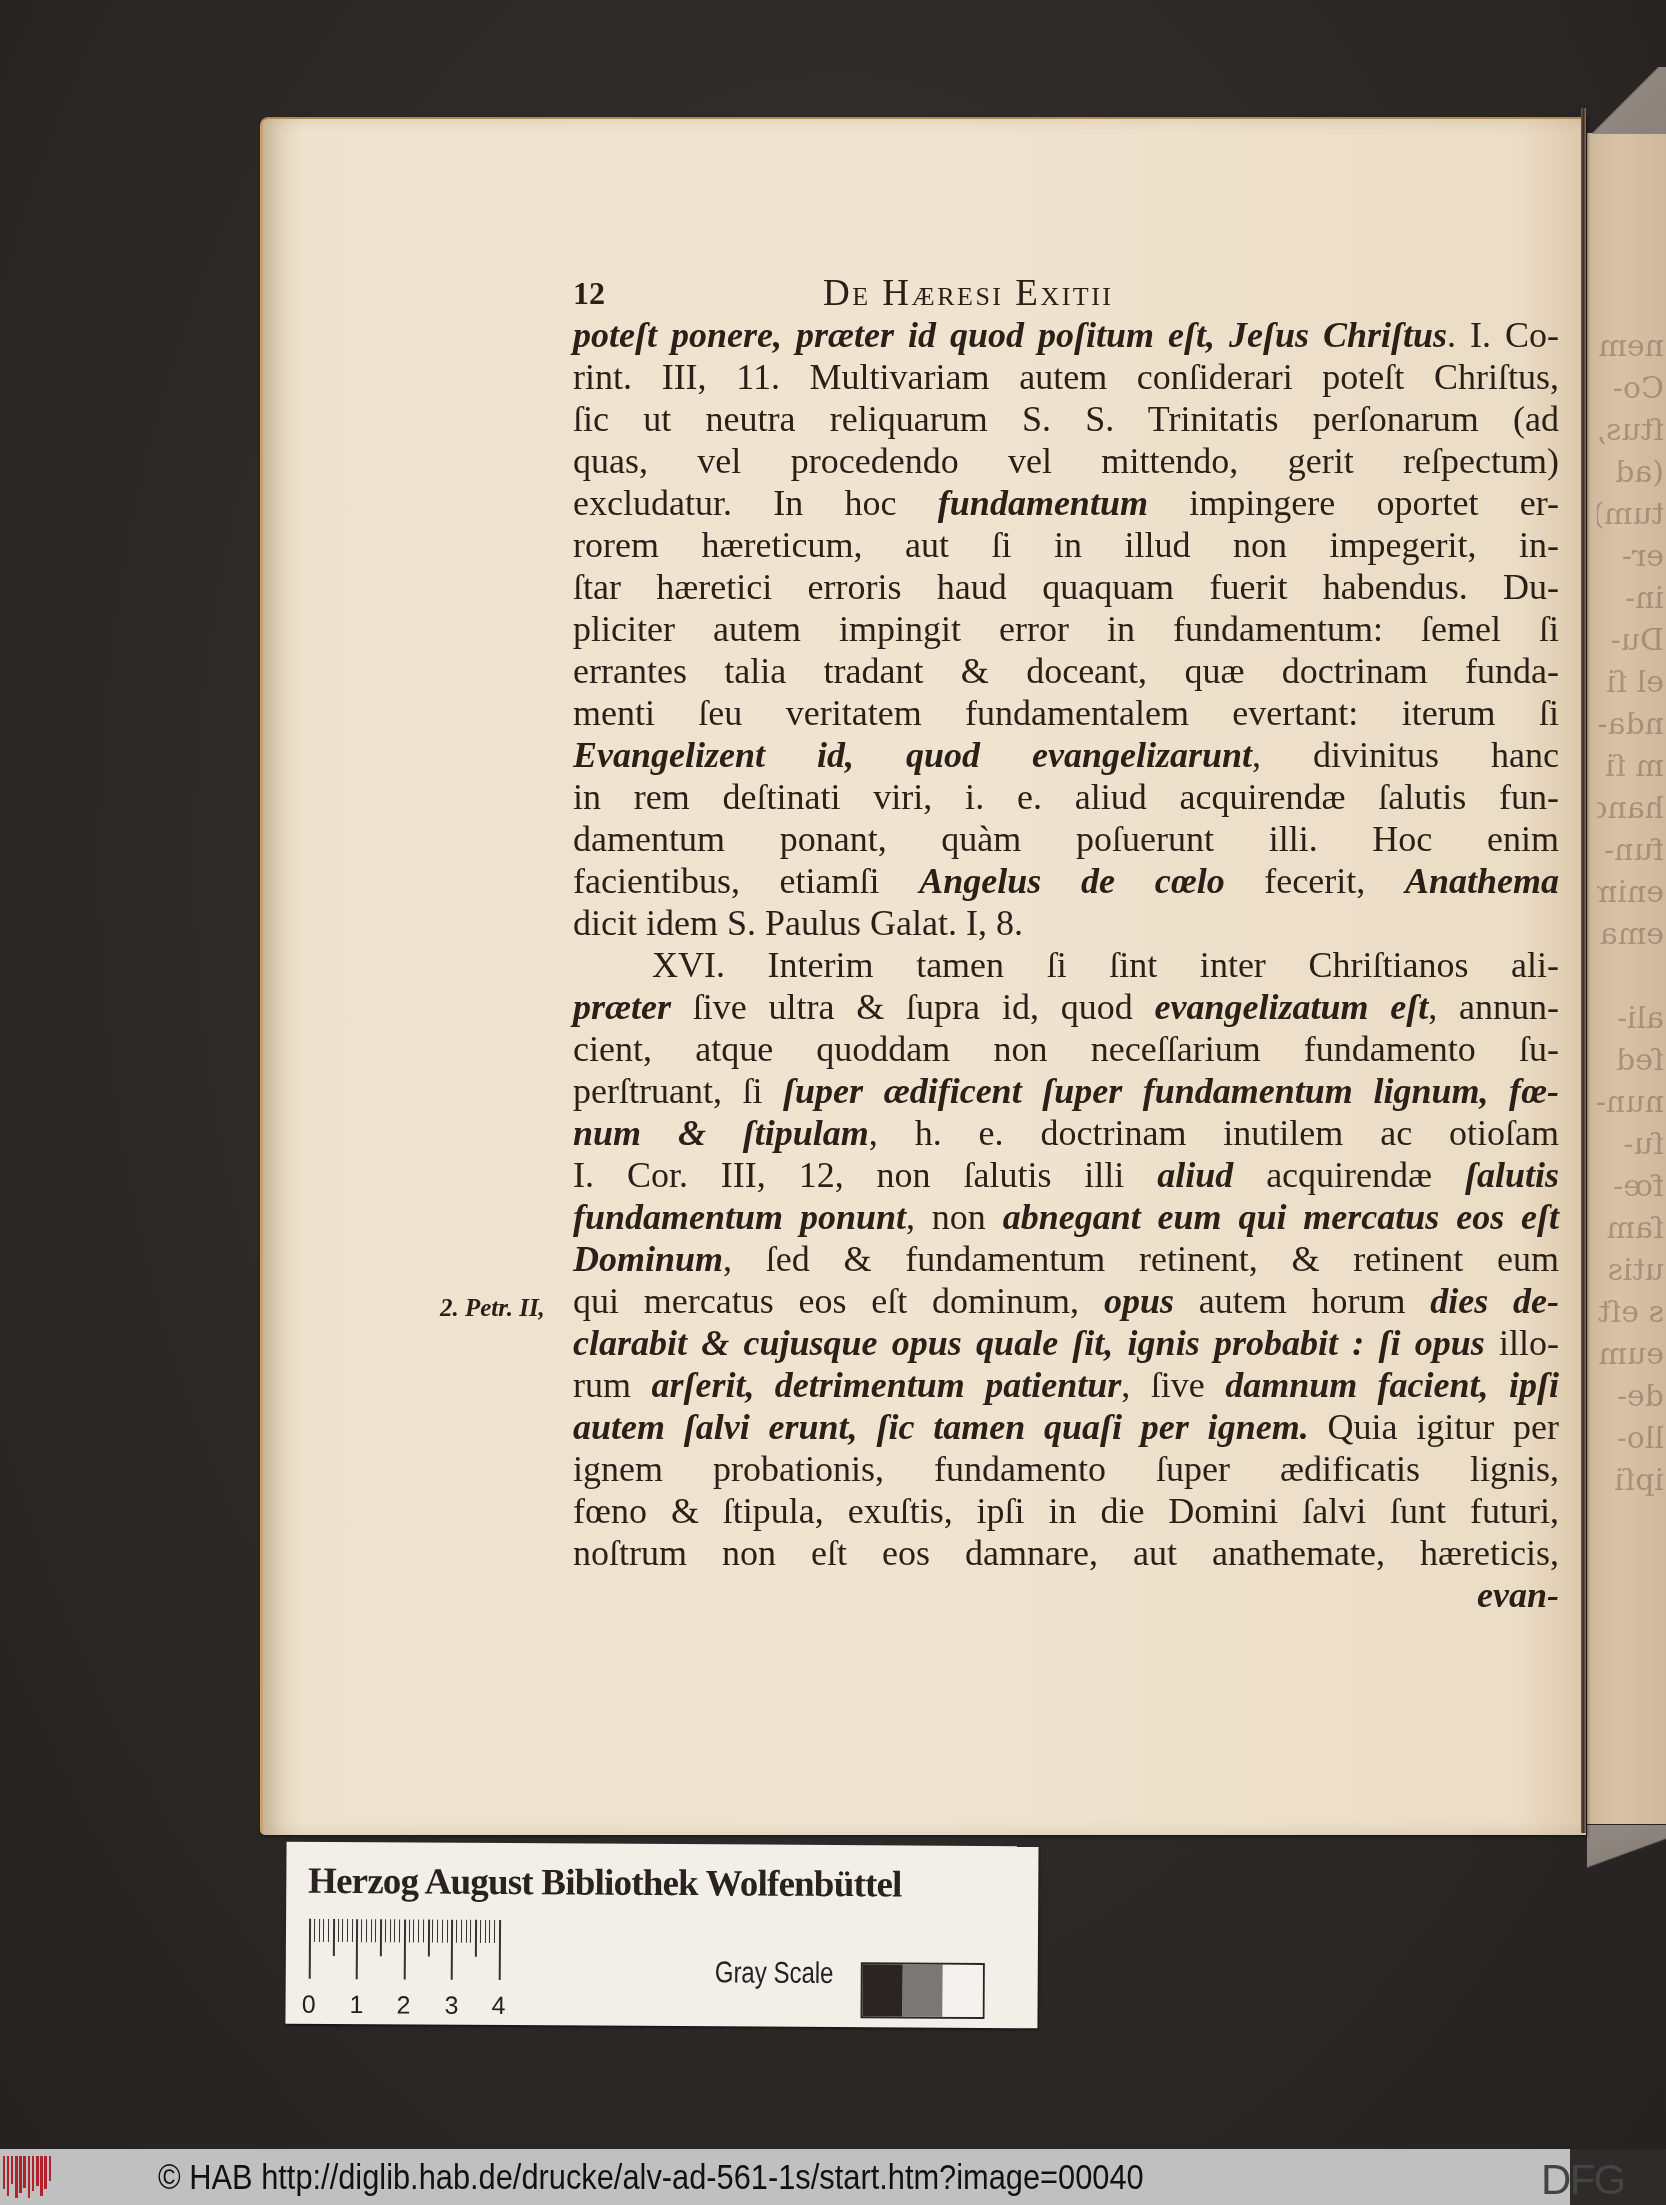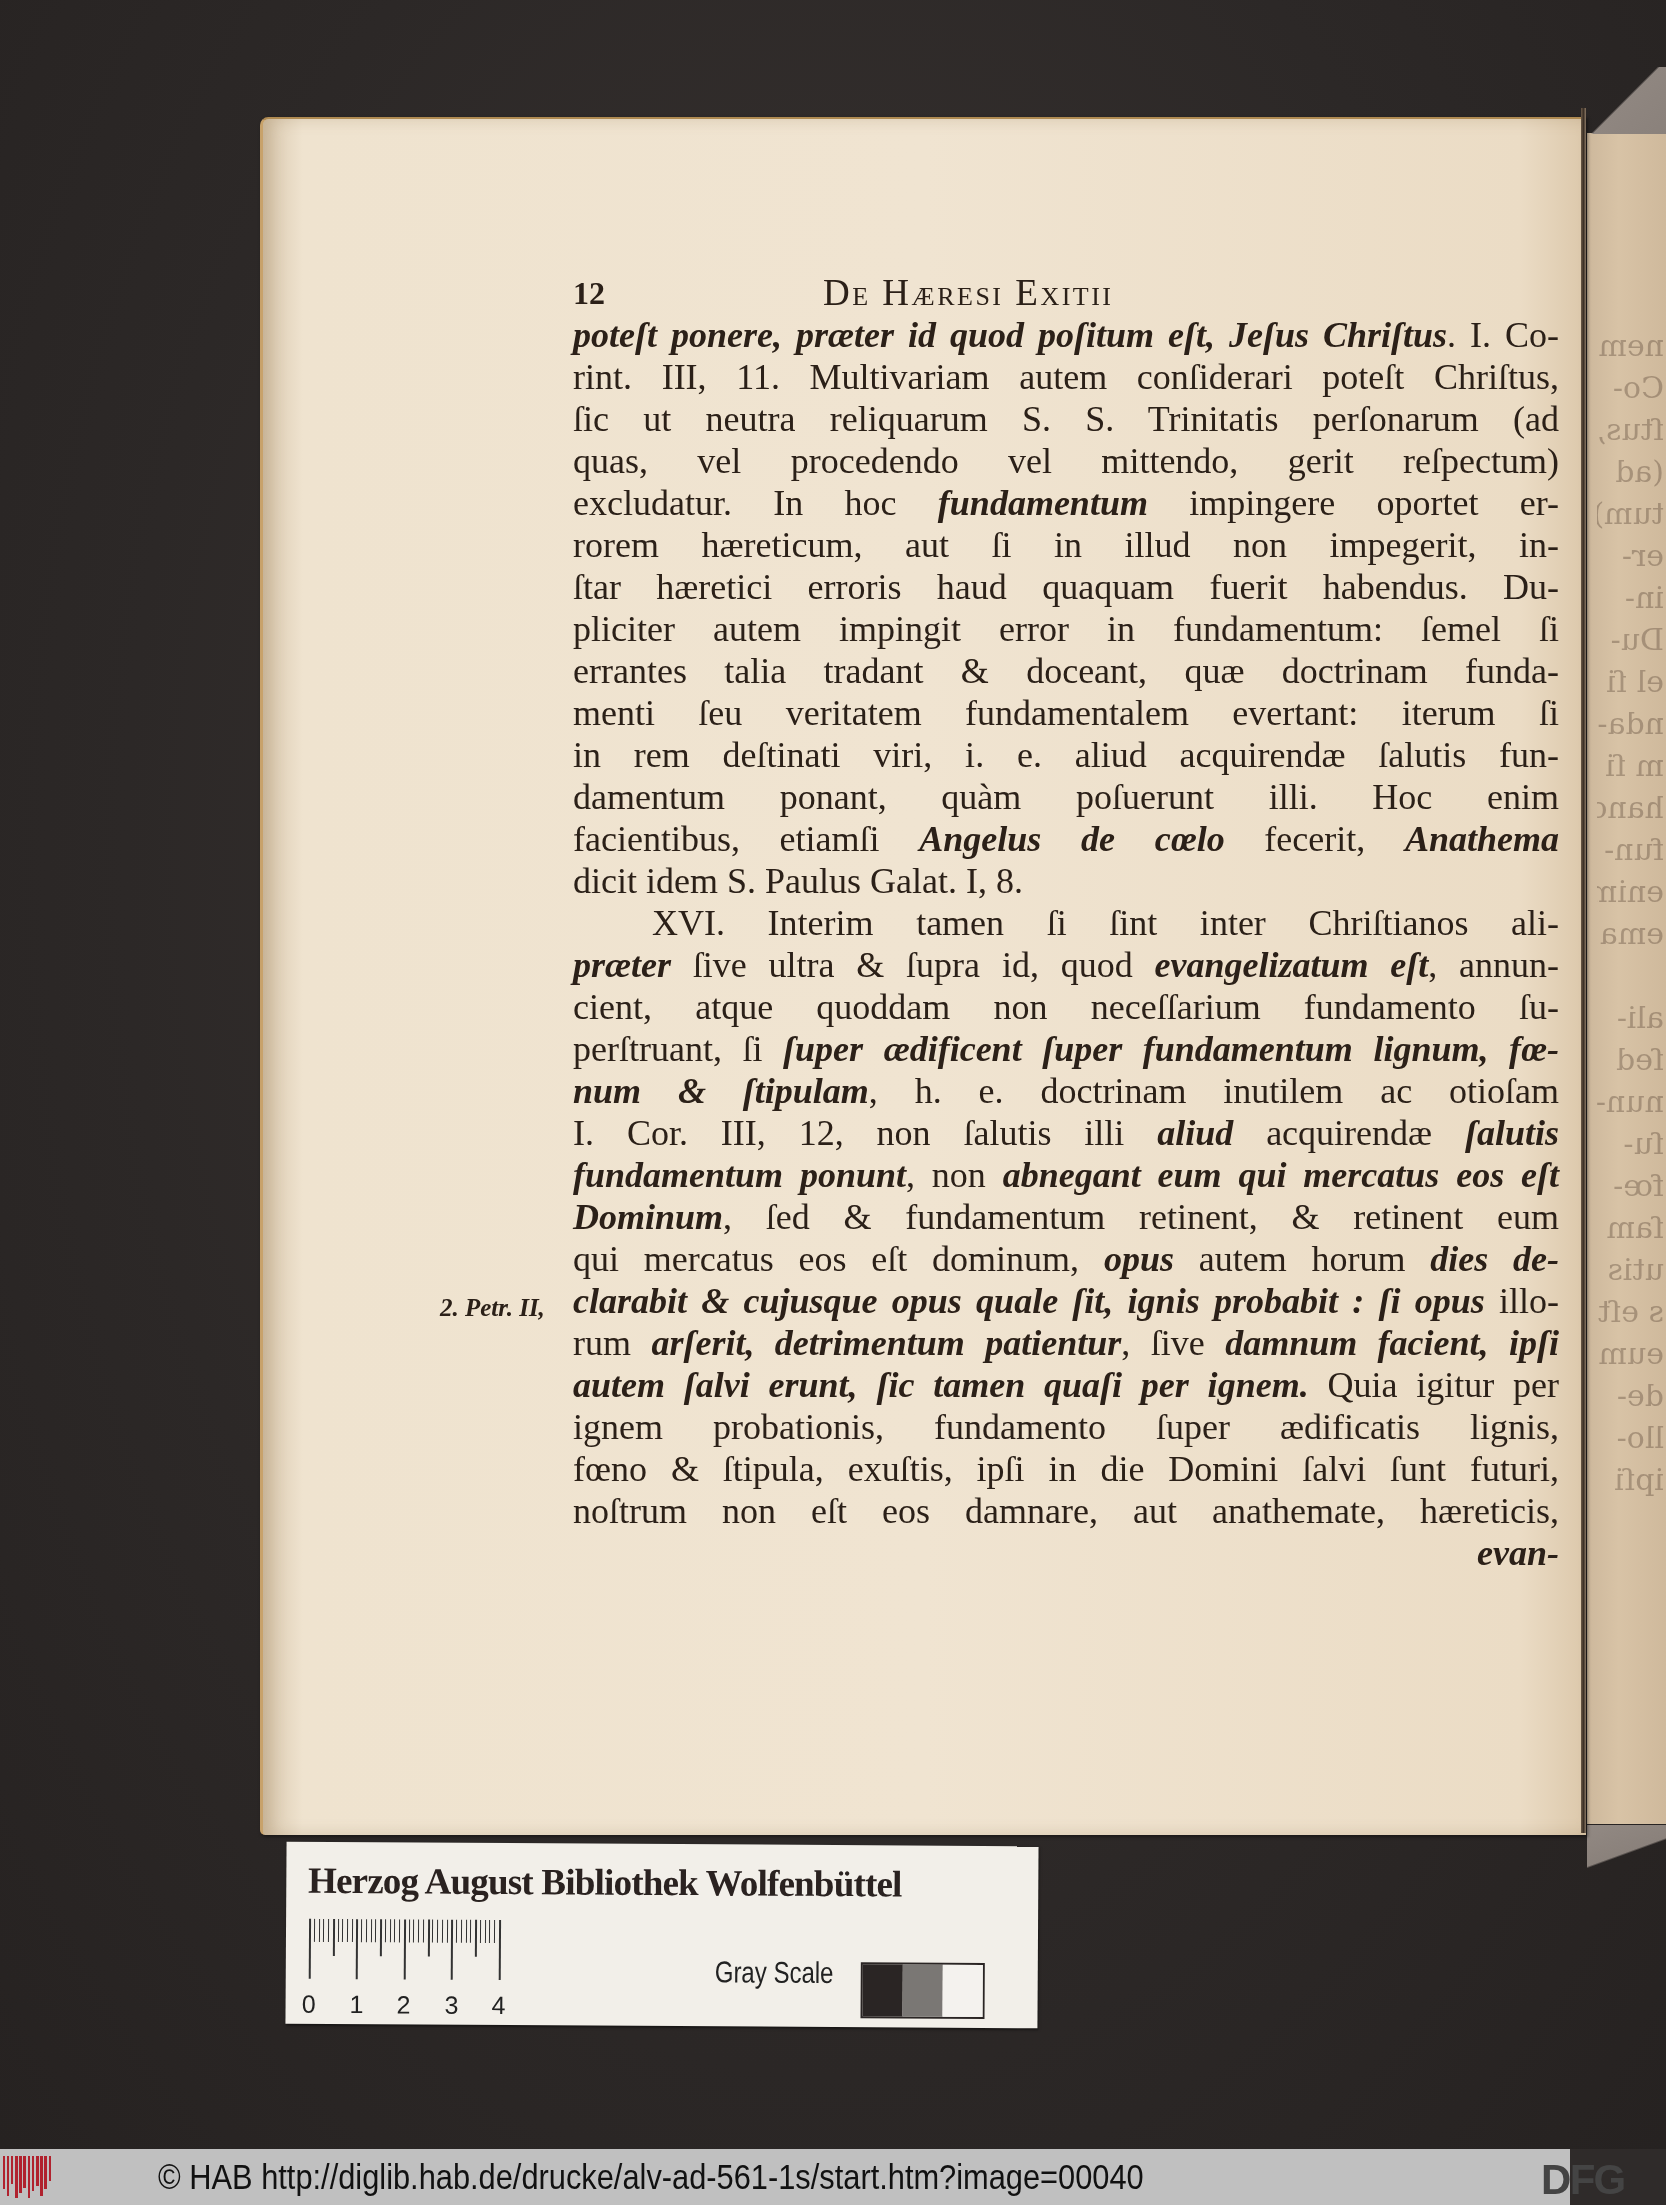--- a/index.html
+++ b/index.html
@@ -109,21 +109,21 @@
     display: flex; gap: 1.7px; align-items: flex-start;
   }
   .hab-logo span { display: block; width: 2.5px; background: #b0222e; }
   .footer-text {
     position: absolute; left: 158px; top: 8.3px;
     font-family: "Liberation Sans", sans-serif; font-size: 35px; color: #111;
     transform: scaleX(0.88); transform-origin: left; white-space: nowrap;
   }
   .dfg-logo {
     position: absolute; left: 1541px; top: 6.7px;
-    font-family: "Liberation Sans", sans-serif; font-weight: bold;
+    font-family: "Liberation Sans", sans-serif; font-weight: normal;
     font-size: 42px; color: #444; letter-spacing: -1.7px;
   }
 </style>
 </head>
 <body>
 
 <div class="backdrop"></div>
 
 <div class="facing-page">
   <div class="ghost" id="ghost">
@@ -172,20 +172,21 @@
       <span class="line"><span class="it">poteſt ponere, præter id quod poſitum eſt, Jeſus Chriſtus</span><span>. I. Co-</span></span>
       <span class="line"><span>rint. III, 11. Multivariam autem conſiderari poteſt Chriſtus,</span></span>
       <span class="line"><span>ſic ut neutra reliquarum S. S. Trinitatis perſonarum (ad</span></span>
       <span class="line"><span>quas, vel procedendo vel mittendo, gerit reſpectum)</span></span>
       <span class="line"><span>excludatur. In hoc </span><span class="it">fundamentum</span><span> impingere oportet er-</span></span>
       <span class="line"><span>rorem hæreticum, aut ſi in illud non impegerit, in-</span></span>
       <span class="line"><span>ſtar hæretici erroris haud quaquam fuerit habendus. Du-</span></span>
       <span class="line"><span>pliciter autem impingit error in fundamentum: ſemel ſi</span></span>
       <span class="line"><span>errantes talia tradant &amp; doceant, quæ doctrinam funda-</span></span>
       <span class="line"><span>menti ſeu veritatem fundamentalem evertant: iterum ſi</span></span>
+      <span class="line"><span class="it">Evangelizent id, quod evangelizarunt</span><span>, divinitus hanc</span></span>
       <span class="line"><span>in rem deſtinati viri, i. e. aliud acquirendæ ſalutis fun-</span></span>
       <span class="line"><span>damentum ponant, quàm poſuerunt illi. Hoc enim</span></span>
       <span class="line"><span>facientibus, etiamſi </span><span class="it">Angelus de cœlo</span><span> fecerit, </span><span class="it">Anathema</span></span>
       <span class="line last"><span>dicit idem S. Paulus Galat. I, 8.</span></span>
       <span class="line indent"><span>XVI. Interim tamen ſi ſint inter Chriſtianos ali-</span></span>
       <span class="line"><span class="it">præter</span><span> ſive ultra &amp; ſupra id, quod </span><span class="it">evangelizatum eſt</span><span>, annun-</span></span>
       <span class="line"><span>cient, atque quoddam non neceſſarium fundamento ſu-</span></span>
       <span class="line"><span>perſtruant, ſi </span><span class="it">ſuper ædificent ſuper fundamentum lignum, fœ-</span></span>
       <span class="line"><span class="it">num &amp; ſtipulam</span><span>, h. e. doctrinam inutilem ac otioſam</span></span>
       <span class="line"><span>I. Cor. III, 12, non ſalutis illi </span><span class="it">aliud</span><span> acquirendæ </span><span class="it">ſalutis</span></span>

